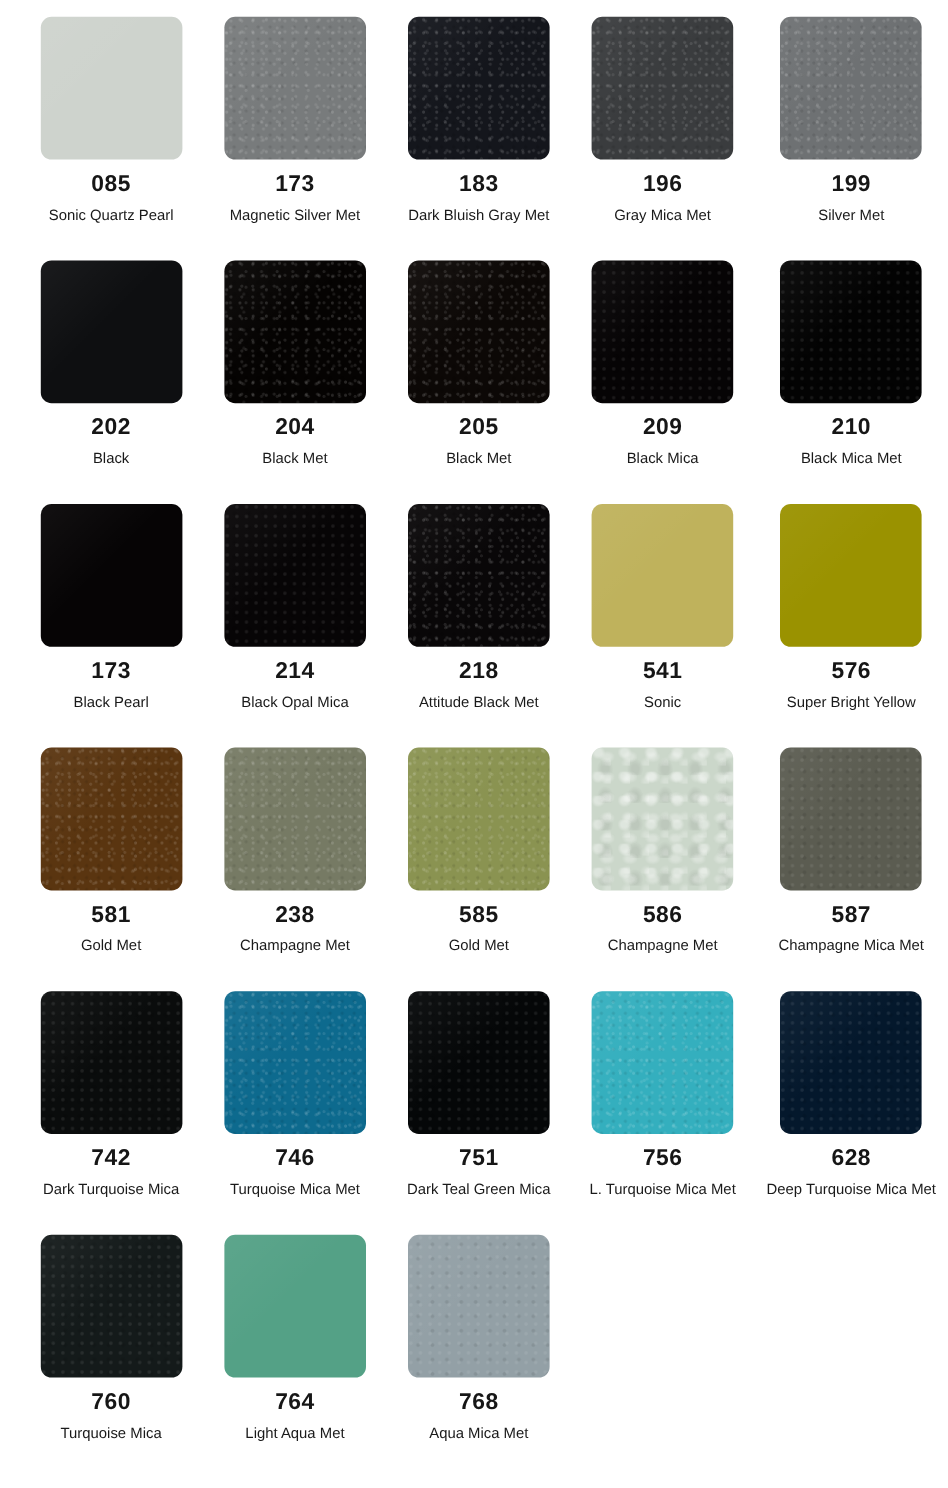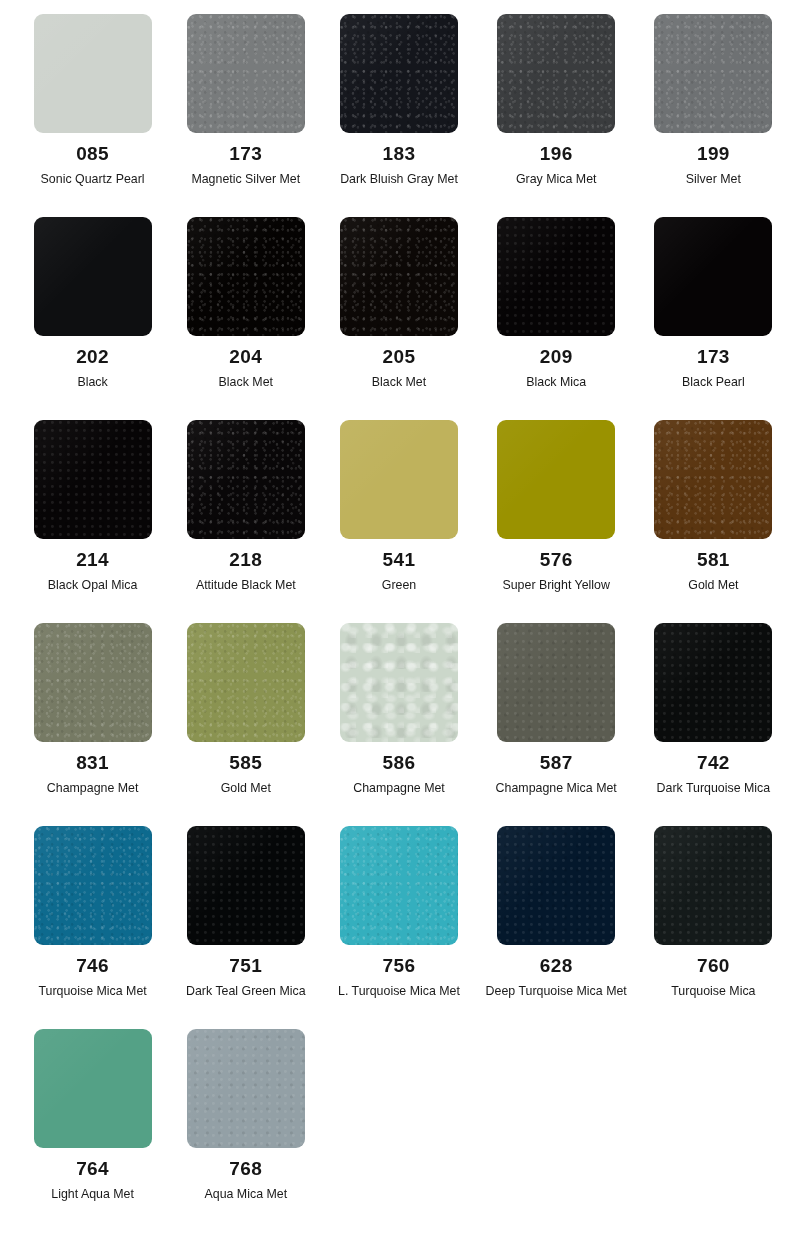--- a/index.html
+++ b/index.html
@@ -168,20 +168,27 @@
     </div>
     <div class="swatch-cell">
       <div class="chip-wrap">
         <div class="chip tex-mica tex-gloss" style="background-color: rgb(6, 4, 5);"></div>
       </div>
       <div class="code">209</div>
       <div class="name">Black Mica</div>
     </div>
     <div class="swatch-cell">
       <div class="chip-wrap">
+        <div class="chip tex-mica tex-gloss" style="background-color: rgb(3, 3, 3);"></div>
+      </div>
+      <div class="code">210</div>
+      <div class="name">Black Mica Met</div>
+    </div>
+    <div class="swatch-cell">
+      <div class="chip-wrap">
         <div class="chip tex-gloss" style="background-color: rgb(6, 4, 5);"></div>
       </div>
       <div class="code">173</div>
       <div class="name">Black Pearl</div>
     </div>
     <div class="swatch-cell">
       <div class="chip-wrap">
         <div class="chip tex-mica tex-gloss" style="background-color: rgb(7, 5, 6);"></div>
       </div>
       <div class="code">214</div>
@@ -192,41 +199,41 @@
         <div class="chip tex-met tex-gloss" style="background-color: rgb(9, 7, 8);"></div>
       </div>
       <div class="code">218</div>
       <div class="name">Attitude Black Met</div>
     </div>
     <div class="swatch-cell">
       <div class="chip-wrap">
         <div class="chip tex-gloss" style="background-color: rgb(191, 178, 92);"></div>
       </div>
       <div class="code">541</div>
-      <div class="name">Green</div>
+      <div class="name">Sonic</div>
     </div>
     <div class="swatch-cell">
       <div class="chip-wrap">
         <div class="chip tex-gloss" style="background-color: rgb(154, 146, 0);"></div>
       </div>
       <div class="code">576</div>
       <div class="name">Super Bright Yellow</div>
     </div>
     <div class="swatch-cell">
       <div class="chip-wrap">
         <div class="chip tex-met tex-gloss" style="background-color: rgb(90, 53, 16);"></div>
       </div>
       <div class="code">581</div>
       <div class="name">Gold Met</div>
     </div>
     <div class="swatch-cell">
       <div class="chip-wrap">
         <div class="chip tex-met tex-gloss" style="background-color: rgb(118, 122, 100);"></div>
       </div>
-      <div class="code">831</div>
+      <div class="code">238</div>
       <div class="name">Champagne Met</div>
     </div>
     <div class="swatch-cell">
       <div class="chip-wrap">
         <div class="chip tex-met tex-gloss" style="background-color: rgb(138, 147, 81);"></div>
       </div>
       <div class="code">585</div>
       <div class="name">Gold Met</div>
     </div>
     <div class="swatch-cell">

